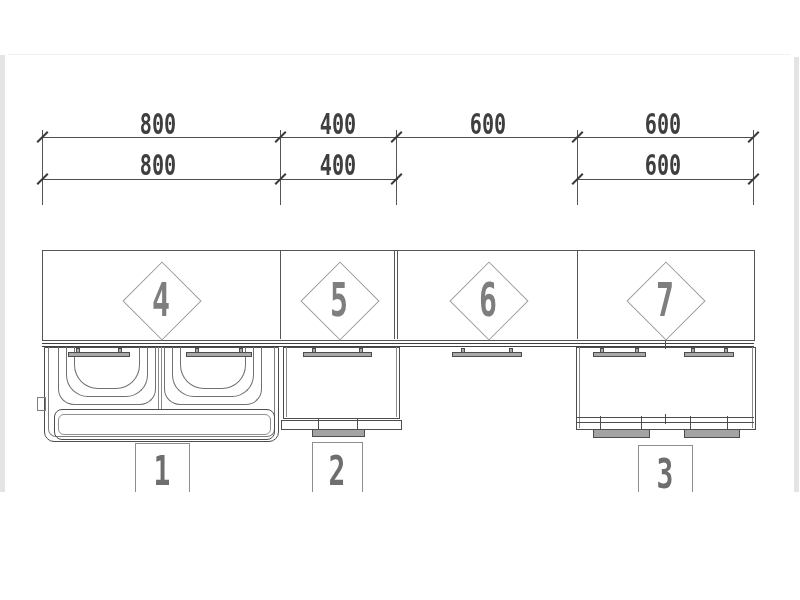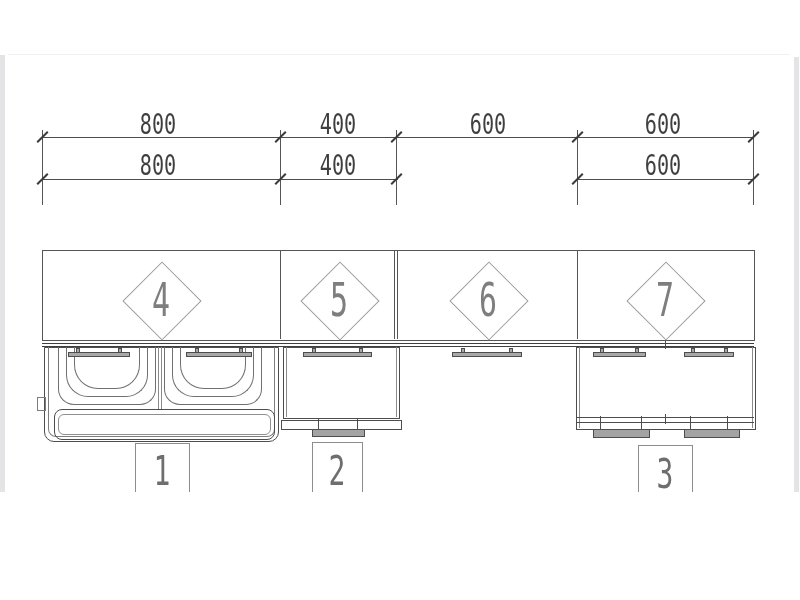--- a/index.html
+++ b/index.html
@@ -1,17 +1,17 @@
 <!DOCTYPE html>
 <html><head>
 <meta charset="utf-8">
 <style>
   html,body{margin:0;padding:0;background:#fff;}
   #canvas{position:relative;width:800px;height:492px;background:#fff;overflow:hidden;
-          font-family:"DejaVu Sans Mono","Liberation Mono",monospace;}
+          font-family:"DejaVu Sans Mono","Liberation Mono",monospace;font-weight:bold;}
   .abs{position:absolute;}
   .hline{position:absolute;height:1px;background:#4d4d4d;}
   .vline{position:absolute;width:1px;background:#555;}
   .lt{background:#8a8a8a;}
   .tick{position:absolute;width:15px;height:2px;background:#3b3b3b;transform:rotate(-45deg);}
   .dimtxt{position:absolute;font-size:28px;line-height:1;color:#3f3f3f;white-space:nowrap;
           transform:translateX(-50%) scaleX(0.72);}
   .bignum{position:absolute;font-size:46px;line-height:1;color:#7e7e7e;white-space:nowrap;
           transform:translate(-50%,-52%) scaleX(0.65);}
   .diamond{position:absolute;width:54px;height:54px;border:1px solid #9a9a9a;

